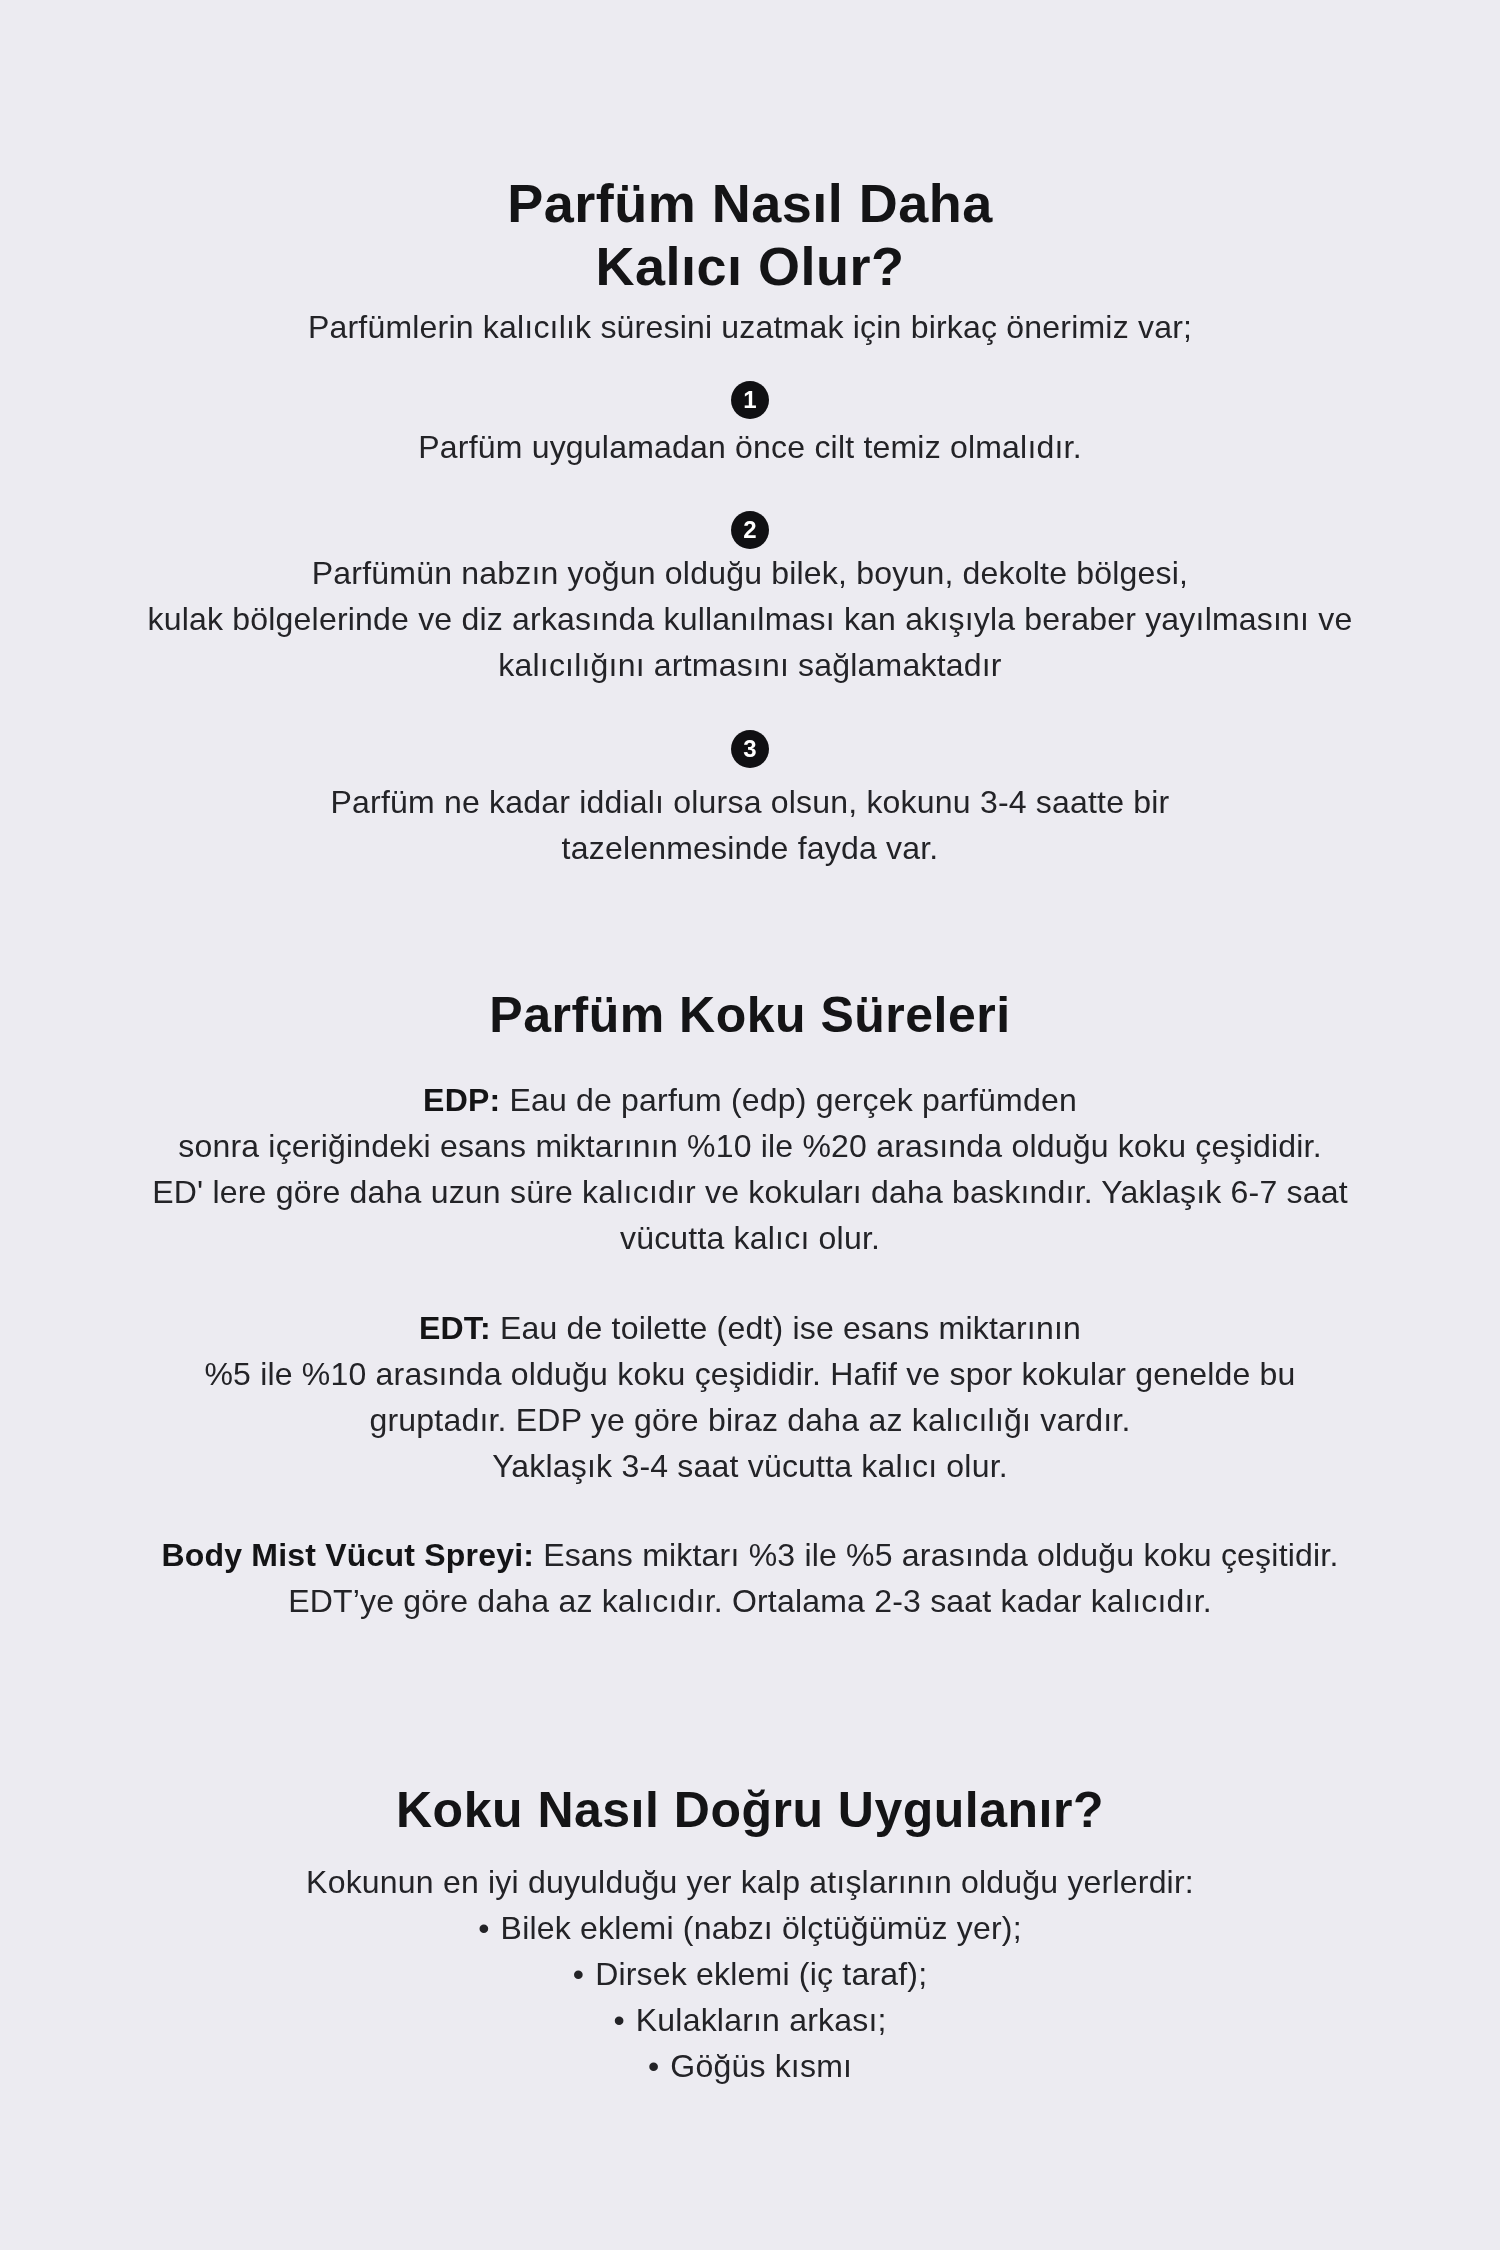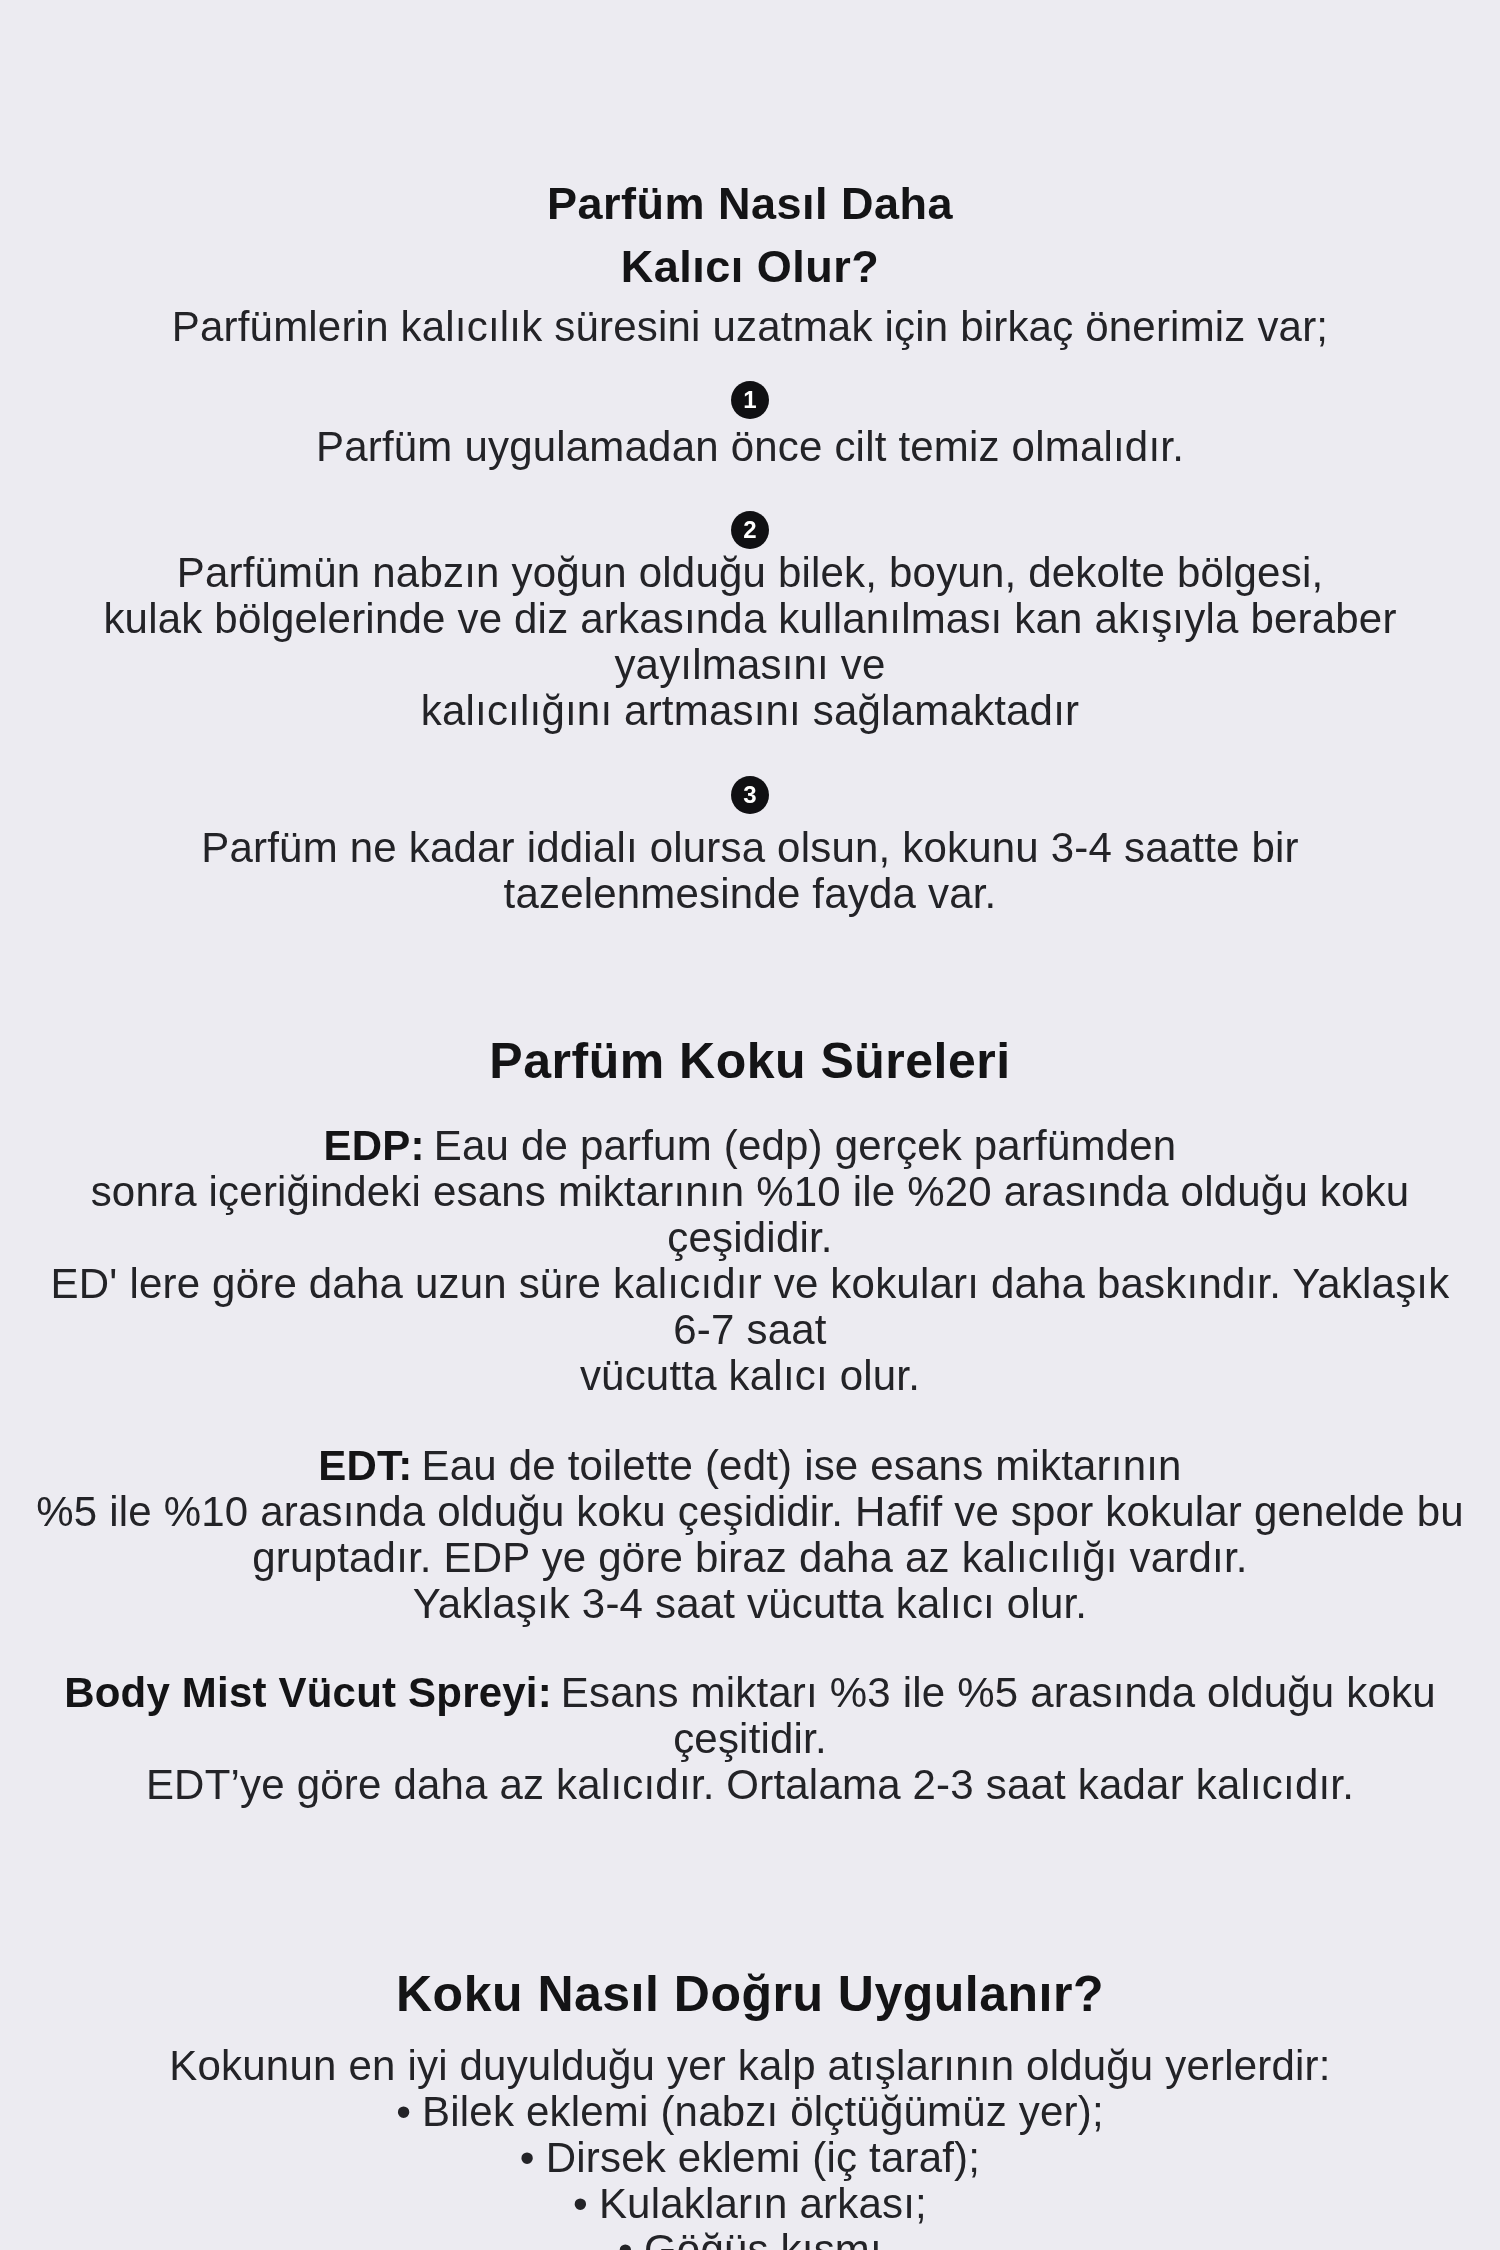--- a/index.html
+++ b/index.html
@@ -16,21 +16,21 @@
     height: 2250px;
     overflow: hidden;
     text-align: center;
   }
   .content {
     width: 1440px;
     margin: 0 auto;
     padding-top: 172px;
   }
   .title {
-    font-size: 45px;
+    font-size: 54px;
     line-height: 63px;
     font-weight: 700;
     color: #141416;
     letter-spacing: 0.5px;
     margin: 0;
   }
   .subtitle {
     margin-top: 6px;
     font-size: 31px;
     line-height: 46px;
@@ -44,21 +44,21 @@
     height: 38px;
     border-radius: 50%;
     background: #101013;
     color: #ffffff;
     font-size: 24px;
     font-weight: 700;
     margin-left: auto;
     margin-right: auto;
   }
   .body-line {
-    font-size: 42px;
+    font-size: 32px;
     line-height: 46px;
     letter-spacing: 0.2px;
   }
   .step1 .badge { margin-top: 31px; }
   .step1 .step-lines { margin-top: 5px; }
   .step2 .badge { margin-top: 41px; }
   .step2 .step-lines { margin-top: 1px; }
   .step3 .badge { margin-top: 42px; }
   .step3 .step-lines { margin-top: 11px; }
   .section-heading {

